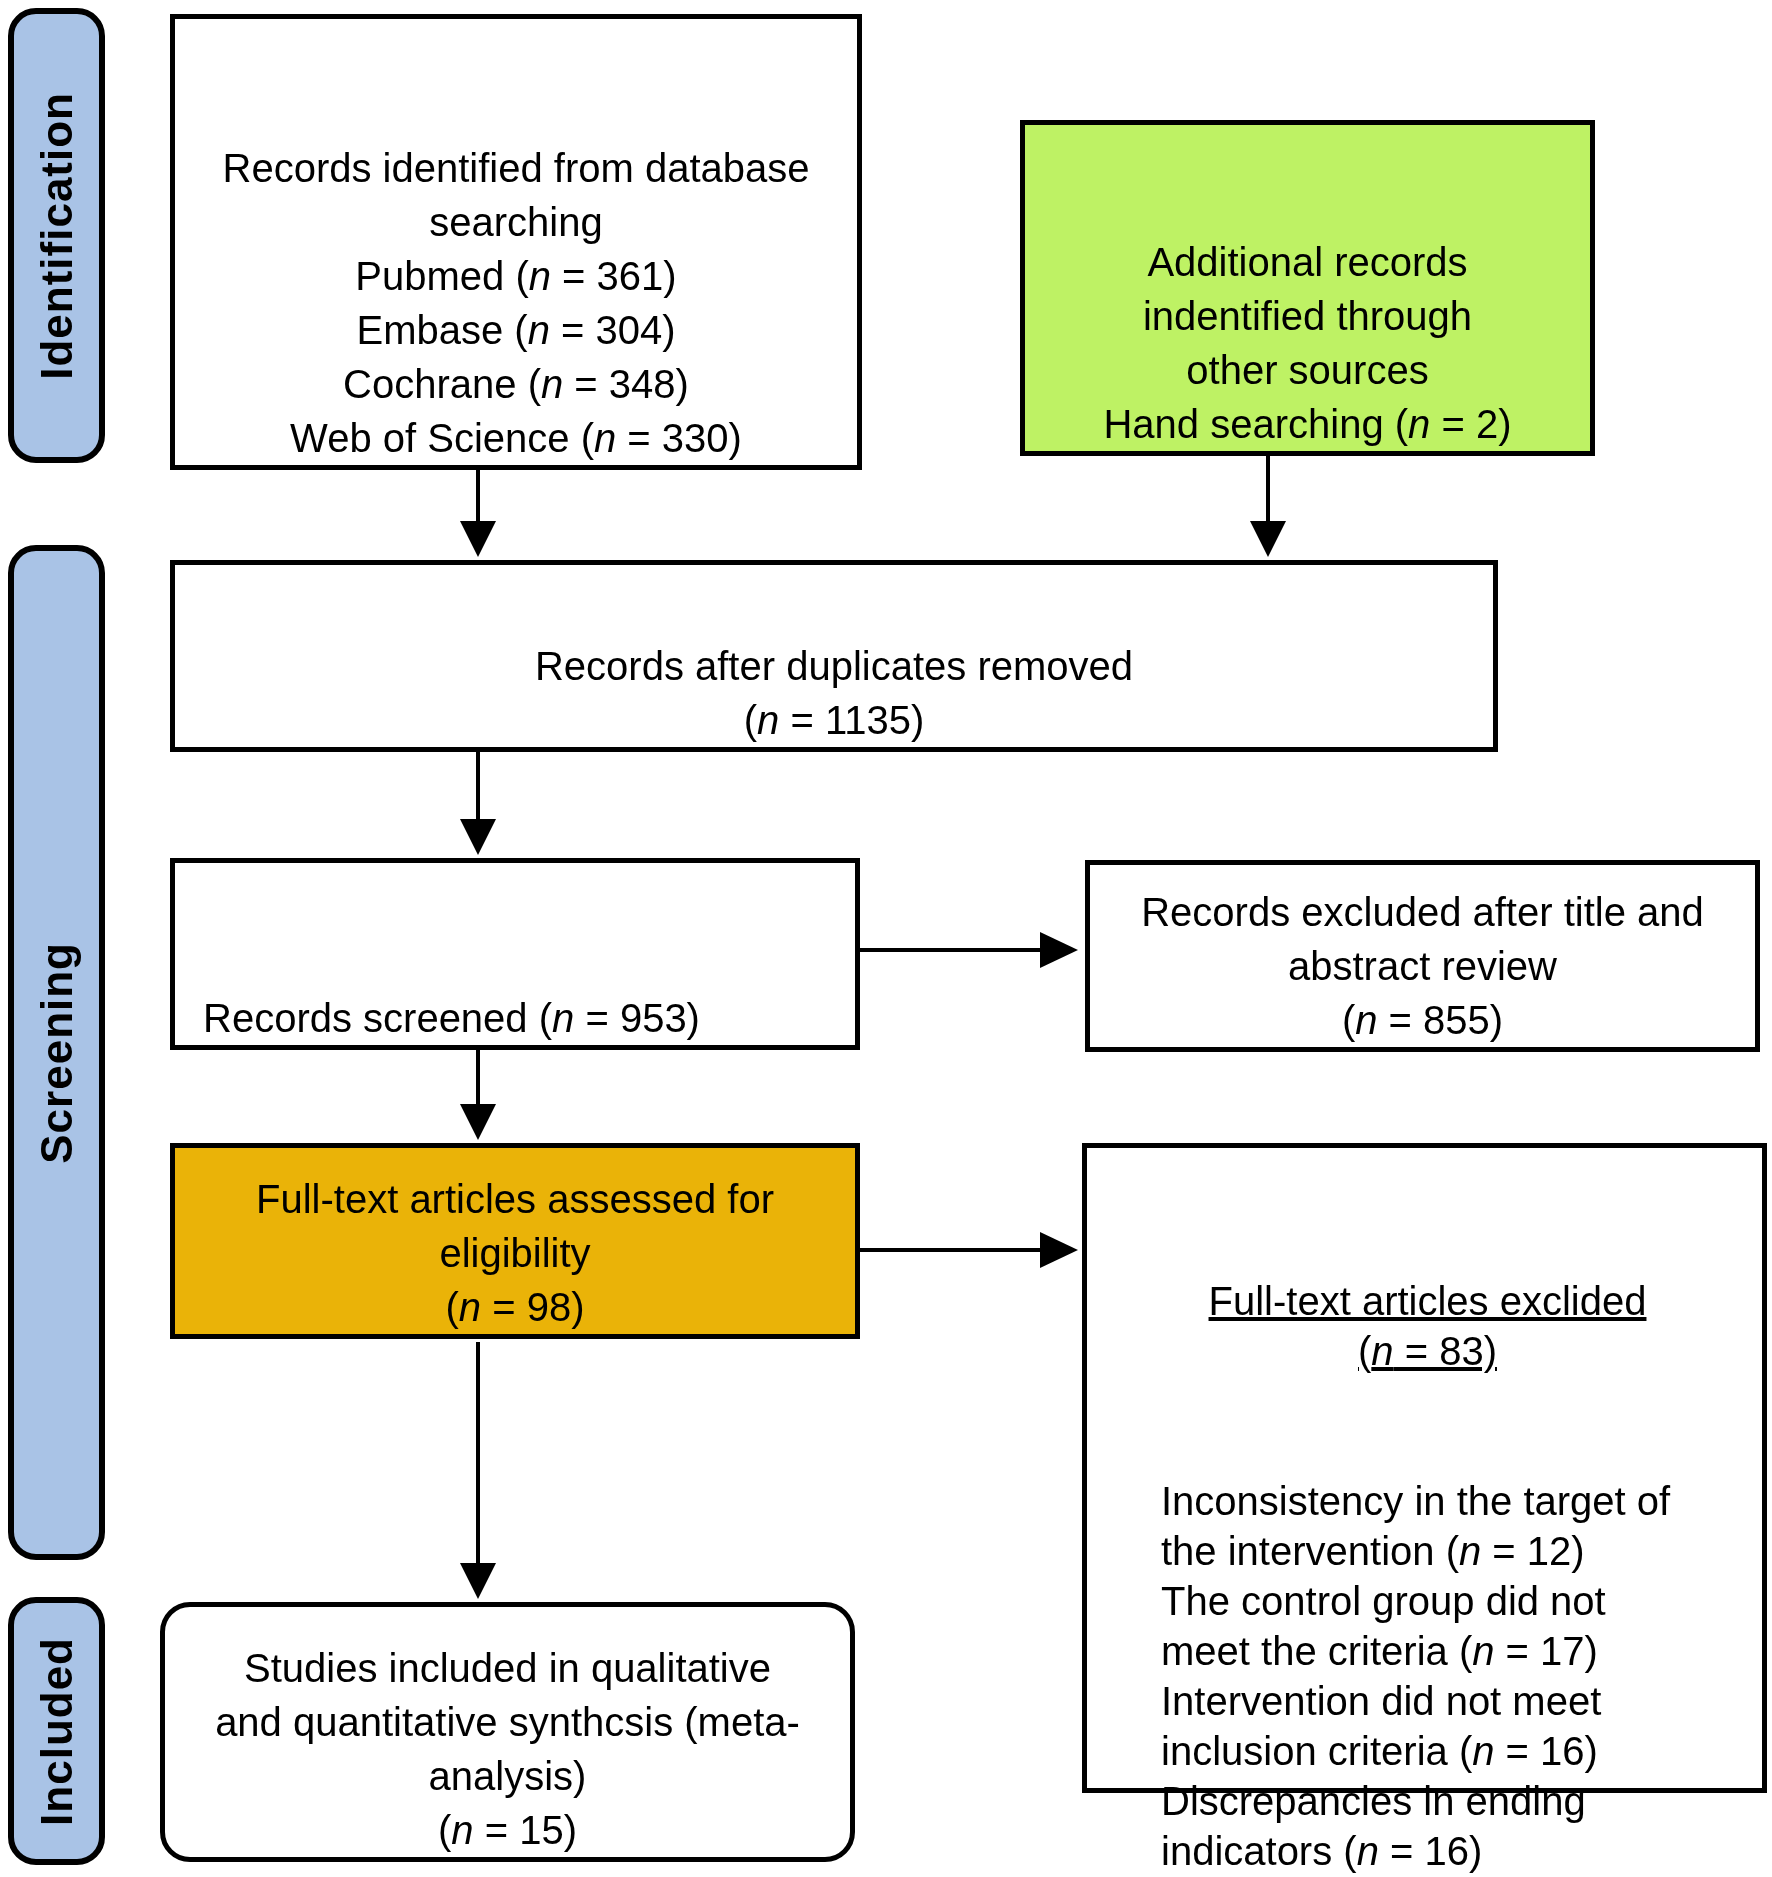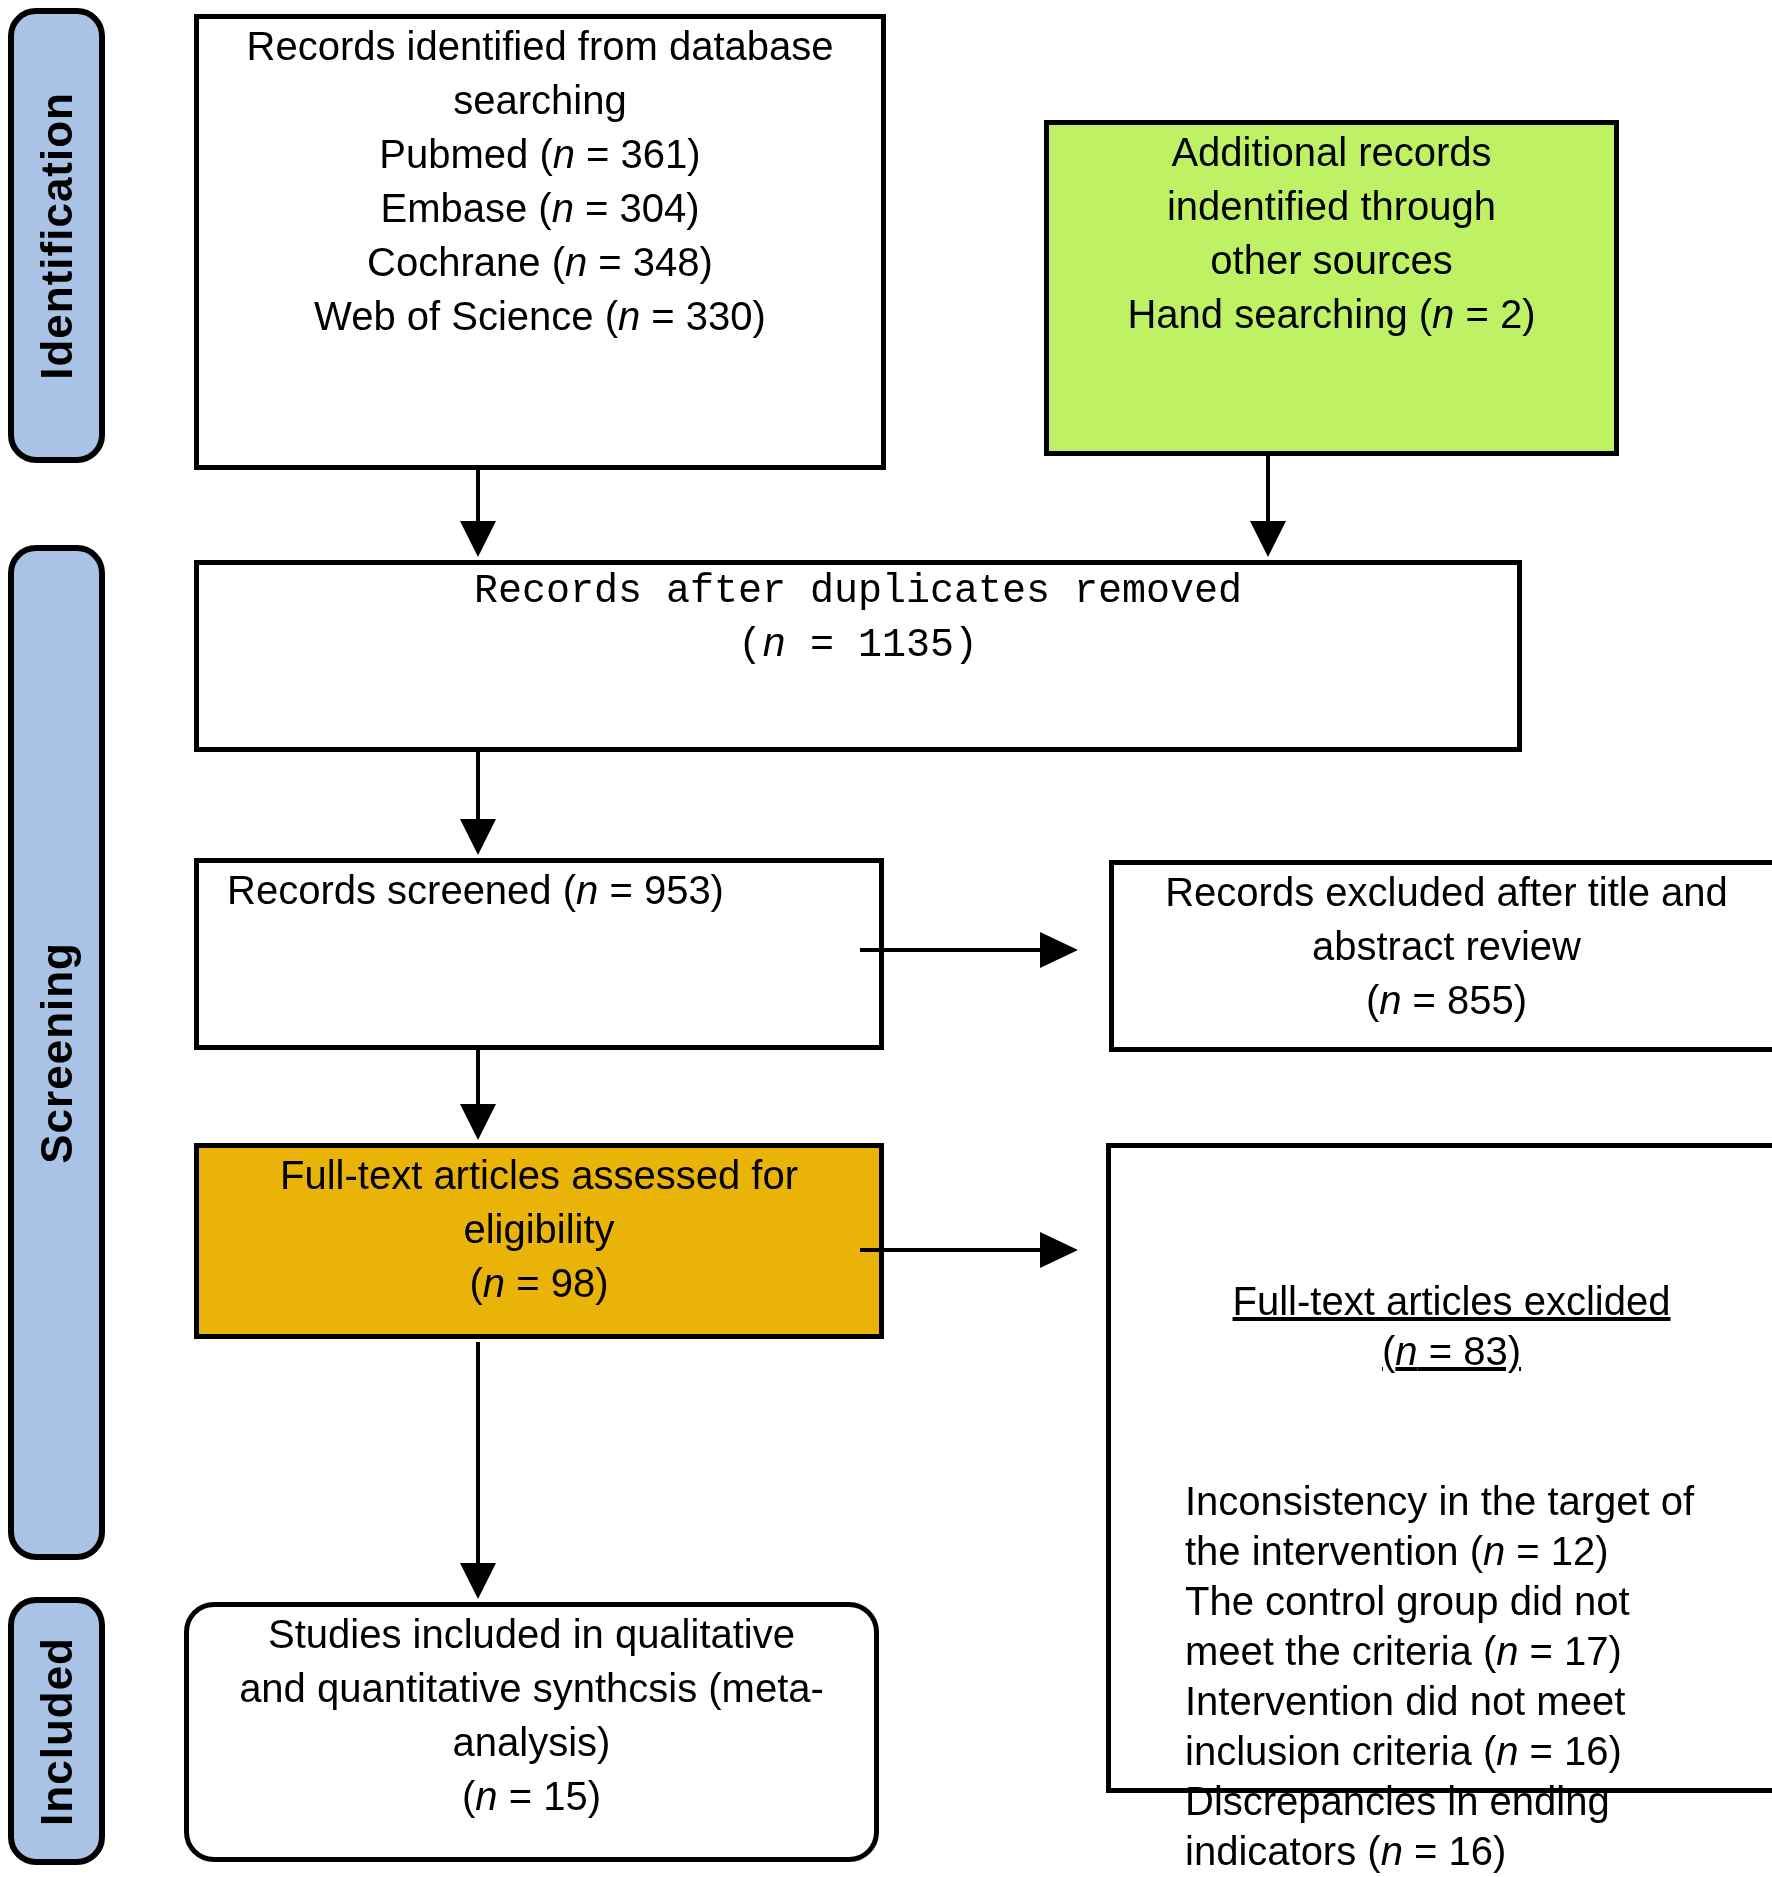--- a/index.html
+++ b/index.html
@@ -27,29 +27,28 @@
   }
   #stage-identification{left:8px;top:8px;width:97px;height:455px;}
   #stage-screening{left:8px;top:545px;width:97px;height:1015px;}
   #stage-included{left:8px;top:1597px;width:97px;height:268px;}
 
   .box{
     position:absolute;
     background:#fff;
     border:5px solid #000;
     box-sizing:border-box;
-    display:flex;align-items:flex-start;justify-content:center;
+    display:flex;align-items:flex-end;justify-content:center;
     text-align:center;
     font-size:40px;line-height:54px;
     white-space:pre-wrap;
-    margin-left:24px;
   }
   #box-records-identified{left:170px;top:14px;width:692px;height:456px;}
   #box-additional-records{left:1020px;top:120px;width:575px;height:336px;}
-  #box-duplicates-removed{left:170px;top:560px;width:1328px;height:192px;font-family:Liberation Mono, monospace;}
+  #box-duplicates-removed{left:170px;top:560px;width:1328px;height:192px;}
   #box-records-screened{left:170px;top:858px;width:690px;height:192px;
     justify-content:flex-start;text-align:left;padding-left:28px;}
   #box-records-excluded{left:1085px;top:860px;width:675px;height:192px;}
   #box-fulltext-assessed{left:170px;top:1143px;width:690px;height:196px;}
   #box-fulltext-excluded{
     left:1082px;top:1143px;width:685px;height:650px;
     display:block;text-align:left;
     padding:28px 18px 0 0;
     line-height:50px;
   }

